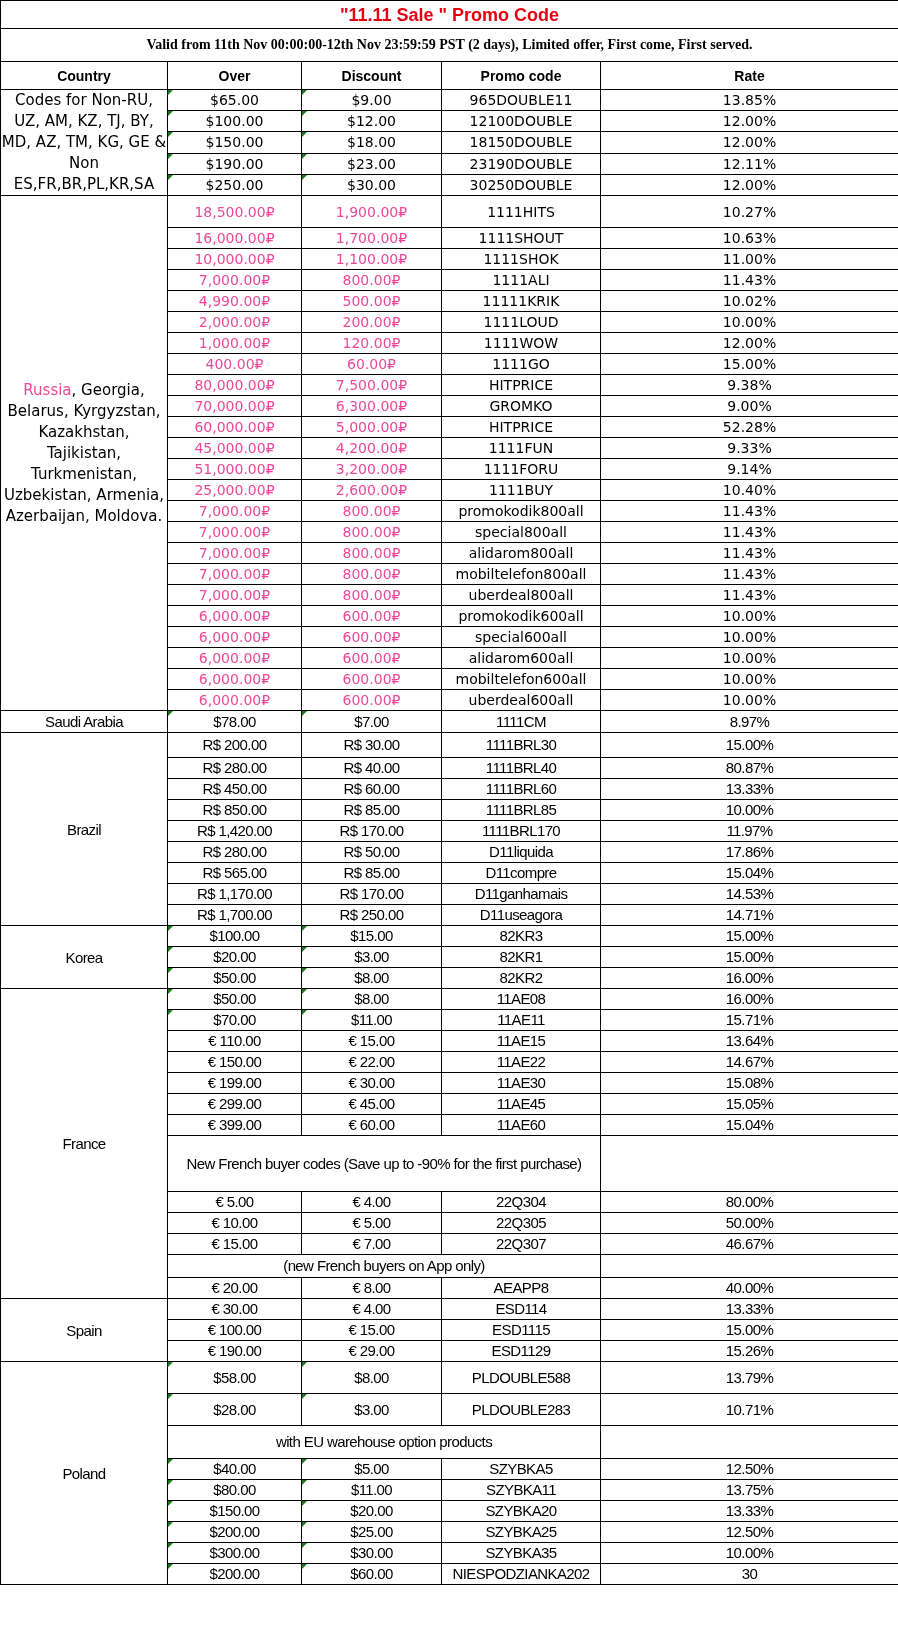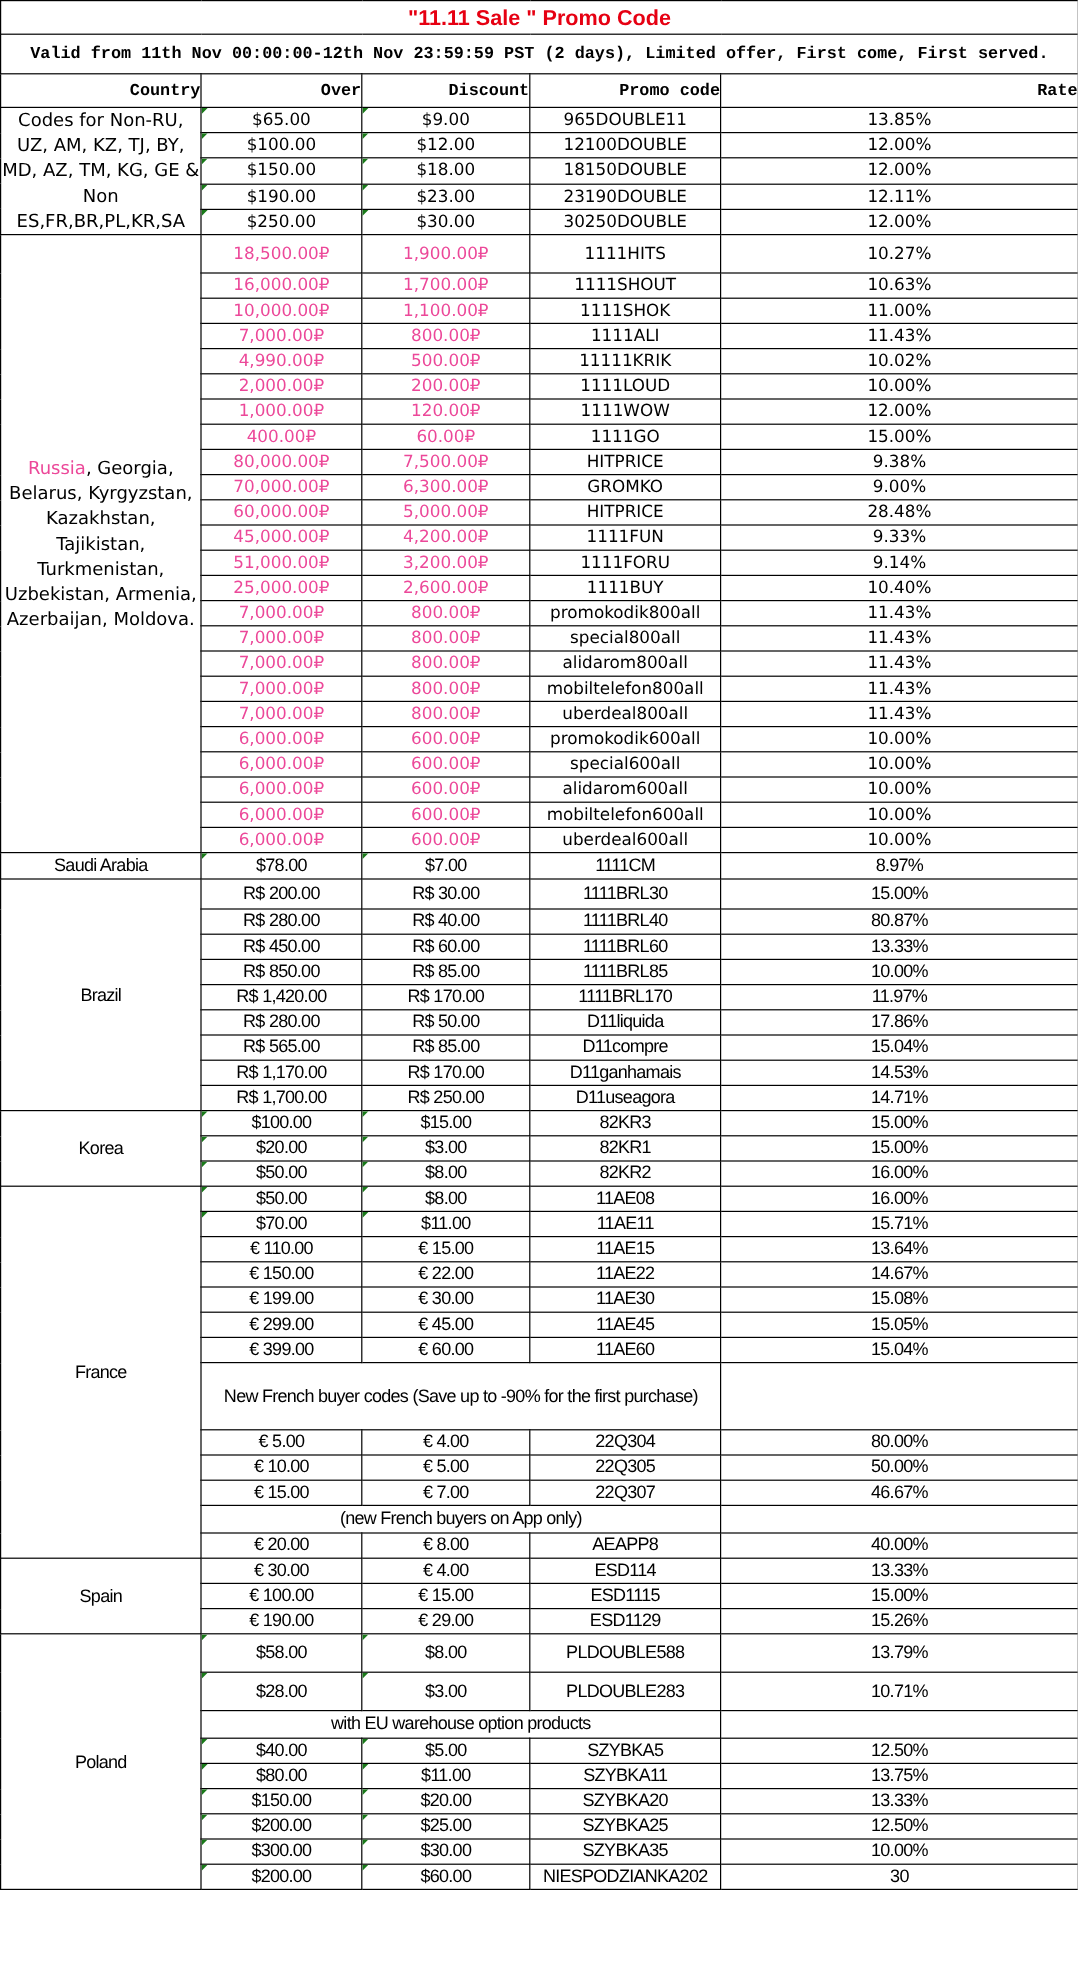--- a/index.html
+++ b/index.html
@@ -1,21 +1,21 @@
 <!DOCTYPE html>
 <html><head>
 <meta charset="utf-8">
 <style>
   html, body { margin:0; padding:0; background:#ffffff; }
   body { width:898px; height:1639px; overflow:hidden; font-family:"DejaVu Sans", sans-serif; color:#000; }
   table { border-collapse:collapse; table-layout:fixed; width:898px; }
   td, th { border:1px solid #000; text-align:center; vertical-align:middle; padding:0; font-size:14px; line-height:20px; overflow:hidden; white-space:nowrap; position:relative; }
   .title { color:#e60012; font-weight:bold; font-size:18px; height:27px; font-family:"Liberation Sans", sans-serif; }
-  .subtitle { font-weight:bold; font-size:14px; height:32px; font-family:Liberation Mono, monospace;margin-left:44px; }
-  .hdr th { font-weight:bold; height:27px; font-family:Liberation Mono, monospace;text-align:right; }
+  .subtitle { font-weight:bold; font-size:14px; height:32px; font-family:Liberation Serif, serif;margin-left:44px; }
+  .hdr th { font-weight:bold; height:27px; font-family:Liberation Sans, sans-serif; }
   .country { white-space:normal; line-height:21px; font-size:15px; }
   .red { color:#ec4899; }
   .r { height:20px; }
   .rt { height:32px; }
   .rb { height:25px; }
   .note { white-space:normal; line-height:22px; }
   .cond { font-family:"Liberation Sans", sans-serif; font-size:15px; letter-spacing:-0.6px; }
   .flag::before { content:""; position:absolute; left:0; top:0; width:0; height:0; border-top:5px solid #1a7a1a; border-right:5px solid transparent; }
 </style>
 </head>
@@ -134,21 +134,21 @@
       <tr class="r">
         <td class="red">70,000.00₽</td>
         <td class="red">6,300.00₽</td>
         <td>GROMKO</td>
         <td>9.00%</td>
       </tr>
       <tr class="r">
         <td class="red">60,000.00₽</td>
         <td class="red">5,000.00₽</td>
         <td>HITPRICE</td>
-        <td>28.48%</td>
+        <td>52.28%</td>
       </tr>
       <tr class="r">
         <td class="red">45,000.00₽</td>
         <td class="red">4,200.00₽</td>
         <td>1111FUN</td>
         <td>9.33%</td>
       </tr>
       <tr class="r">
         <td class="red">51,000.00₽</td>
         <td class="red">3,200.00₽</td>
@@ -448,14 +448,14 @@
         <td class="cond flag">$60.00</td>
         <td class="cond">NIESPODZIANKA202</td>
         <td class="cond">30</td>
       </tr>
     </tbody>
 </table>
 
 <style>
   .rn { height:56px;margin-top:48px; }
   .rp { height:32px; }
-  .re { height:23px; }
+  .re { height:33px; }
 </style>
 
 </body></html>

